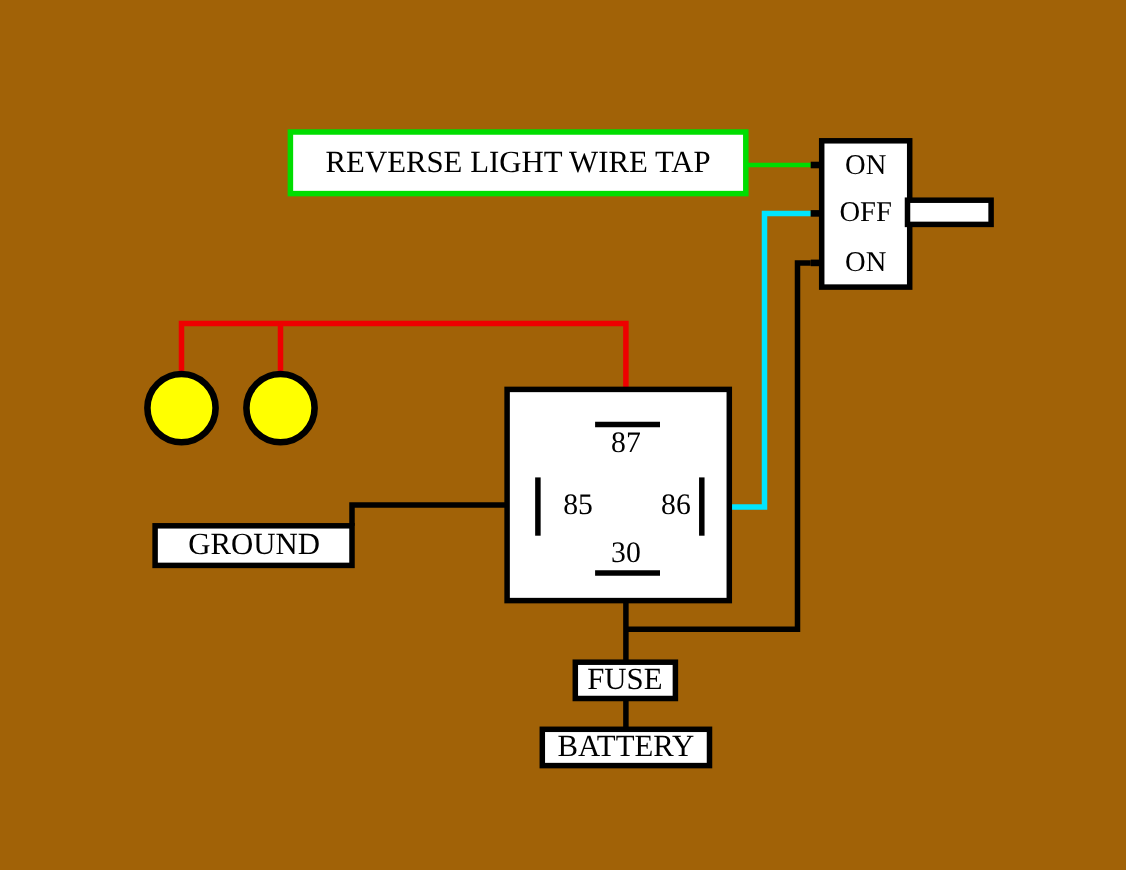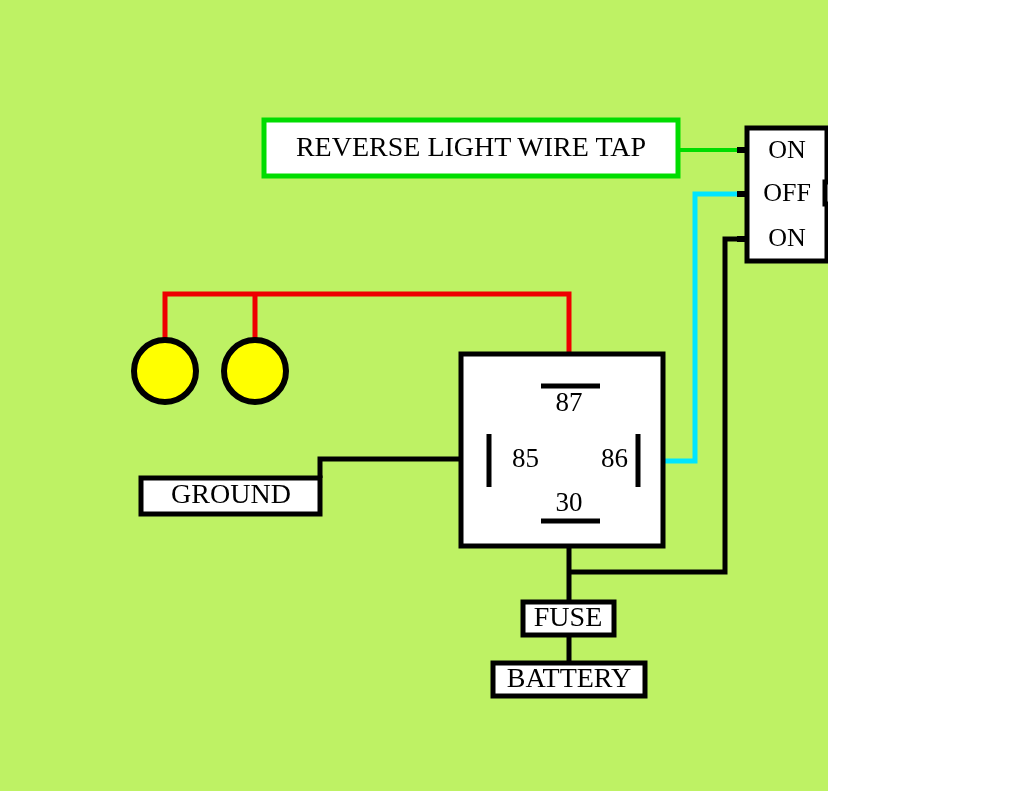--- a/index.html
+++ b/index.html
@@ -6,23 +6,23 @@
   html, body {
     margin: 0;
     padding: 0;
     background: #ffffff;
   }
   body {
     font-family: "Liberation Serif", serif;
   }
   #diagram-root {
     position: relative;
-    width: 828px;
+    width: 1024px;
     height: 791px;
-    background: #bef264;
+    background: #a16207;
     overflow: hidden;
   }
   svg#wiring-svg {
     position: absolute;
     left: 0;
     top: 0;
     width: 1024px;
     height: 791px;
   }
   .box-label {

